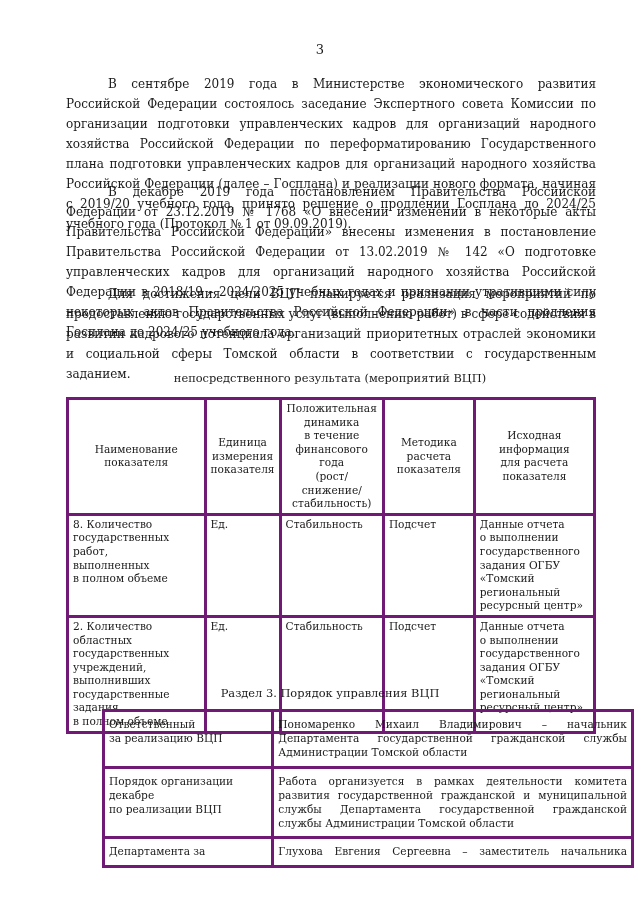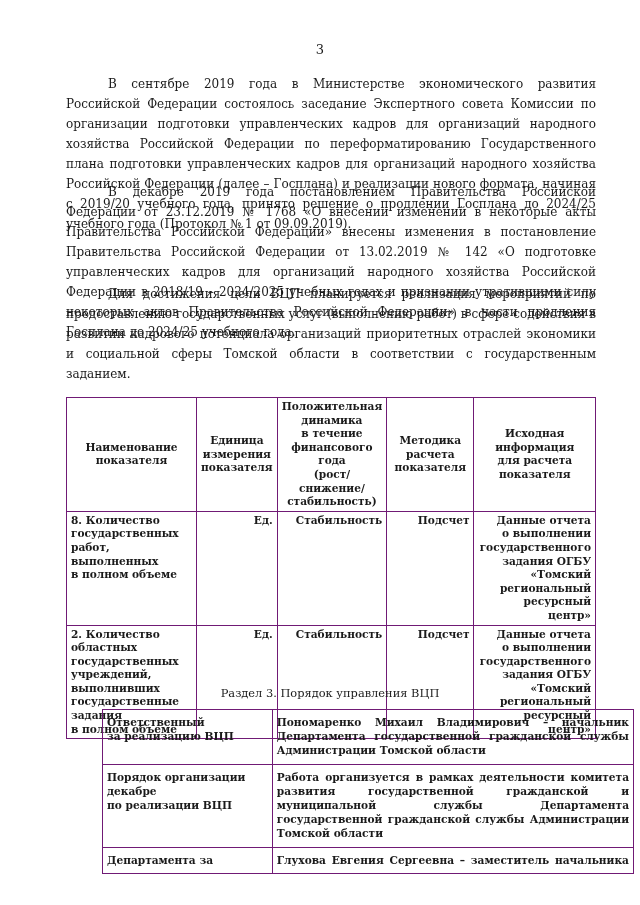--- a/index.html
+++ b/index.html
@@ -3,41 +3,42 @@
 <meta charset="utf-8">
 <style>
   html, body { margin: 0; padding: 0; background: #ffffff; }
   body { width: 640px; height: 905px; position: relative; overflow: hidden;
          font-family: "DejaVu Serif", "Liberation Serif", serif; color: #1a1a1a; }
   .page-num { position: absolute; top: 42px; left: 0; width: 640px; text-align: center; font-size: 13px; }
   .para { position: absolute; left: 66px; width: 530px; font-size: 12px; line-height: 20px;
           text-align: justify; text-indent: 42px; margin: 0; }
   .sec-title { position: absolute; left: 0; width: 660px; text-align: center; font-size: 11.4px; line-height: 15px; margin: 0; }
   table { position: absolute; border-collapse: collapse; font-size: 10.6px; line-height: 13.6px; }
-  td, th { border: 1px solid #701a75; vertical-align: top; font-weight: bold; padding: 2px 4px; }
+  td, th { border: 3px solid #701a75; vertical-align: top; font-weight: normal; padding: 2px 4px; }
   th { vertical-align: middle; text-align: center; }
   .t2 { left: 66px; top: 397px; width: 530px; }
-  .t2 td.c { text-align: right; }
+  .t2 td.c { text-align: left; }
   .t3 { left: 66px; top: 709px; width: 532px; margin-left: 36px; }
   .t3 td { padding: 5px 4px 6px 4px; line-height: 14.2px; }
   .t3 td.v { text-align: justify; text-align-last: left; }
   .t3 td.v.last { text-align-last: justify; }
   .pre { white-space: pre-line; }
 </style>
 </head>
 <body>
 
 <div class="page-num">3</div>
 
 <p class="para" style="top:74px;">В сентябре 2019 года в Министерстве экономического развития Российской Федерации состоялось заседание Экспертного совета Комиссии по организации подготовки управленческих кадров для организаций народного хозяйства Российской Федерации по переформатированию Государственного плана подготовки управленческих кадров для организаций народного хозяйства Российской Федерации (далее – Госплана) и реализации нового формата, начиная с 2019/20 учебного года, принято решение о продлении Госплана до 2024/25 учебного года (Протокол № 1 от 09.09.2019).</p>
 <p class="para" style="top:182px;">В декабре 2019 года постановлением Правительства Российской Федерации от 23.12.2019 № 1768 «О внесении изменений в некоторые акты Правительства Российской Федерации» внесены изменения в постановление Правительства Российской Федерации от 13.02.2019 № 142 «О подготовке управленческих кадров для организаций народного хозяйства Российской Федерации в 2018/19 – 2024/2025 учебных годах и признании утратившими силу некоторых актов Правительства Российской Федерации» в части продления Госплана до 2024/25 учебного года.</p>
 <p class="para" style="top:284px;">Для достижения цели ВЦП планируется реализация мероприятий по предоставлению государственных услуг (выполнению работ) в сфере содействия в развитии кадрового потенциала организаций приоритетных отраслей экономики и социальной сферы Томской области в соответствии с государственным заданием.</p>
 
 <p class="sec-title" style="top:356px;">
   <br>
+  <span>непосредственного результата (мероприятий ВЦП)</span>
 </p>
 
 <table class="t2">
   <colgroup>
     <col style="width:147px">
       <col style="width:60px">
       <col style="width:104px">
       <col style="width:96px">
       <col style="width:123px">
   </colgroup>

